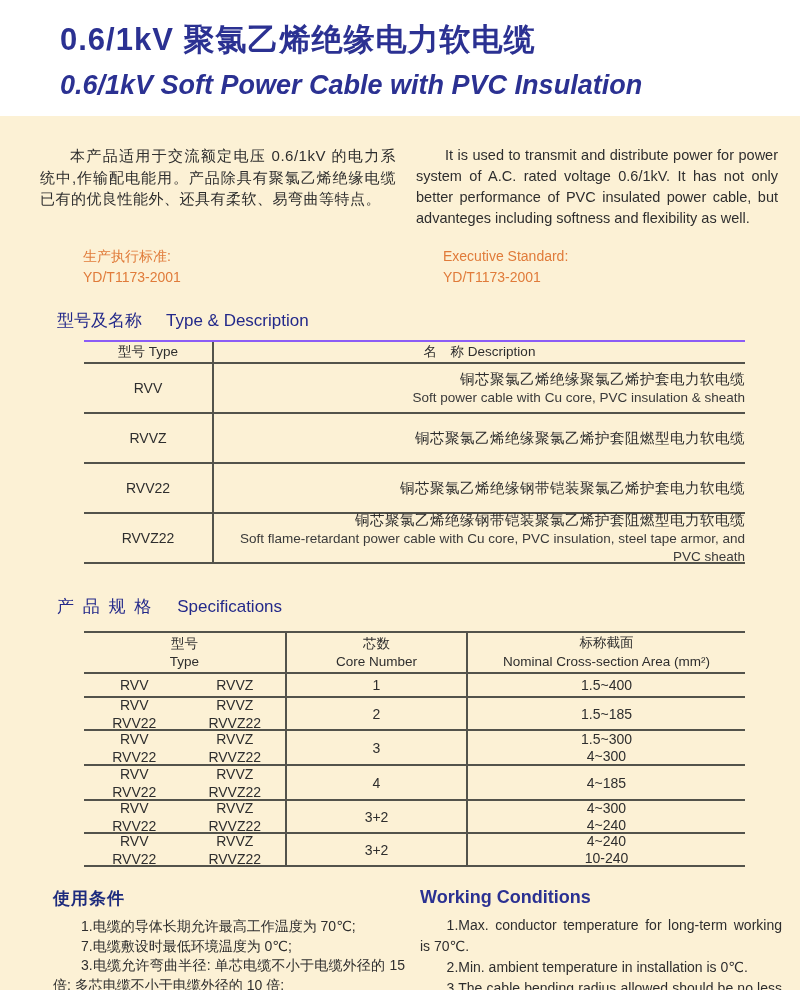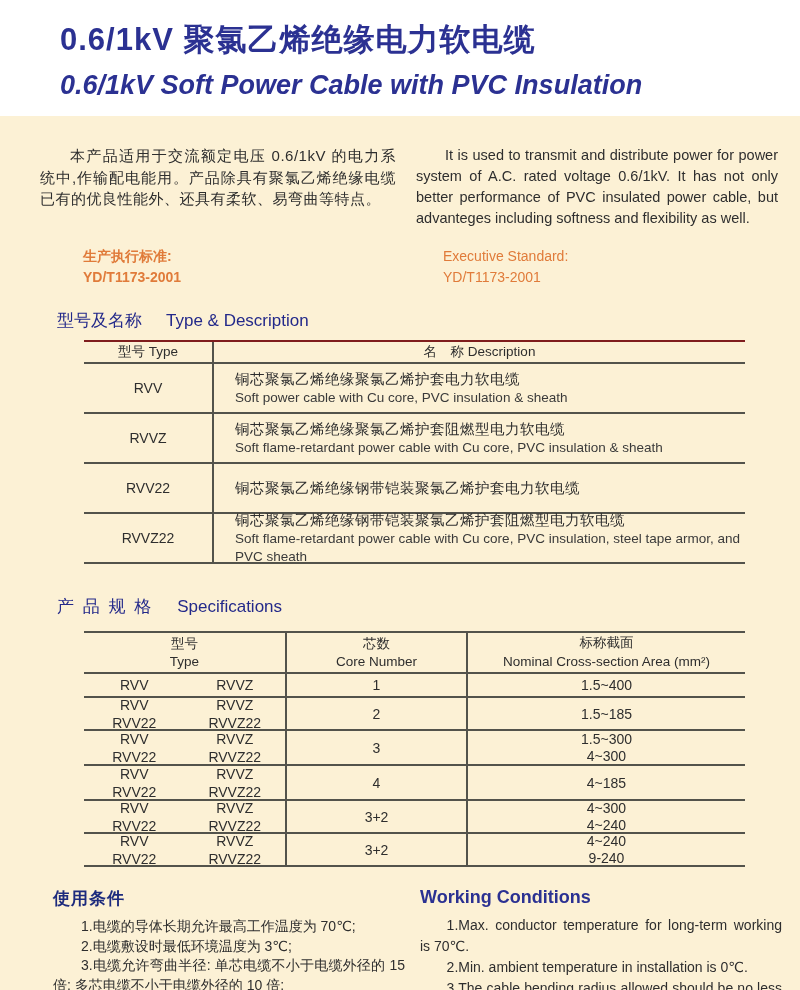--- a/index.html
+++ b/index.html
@@ -31,30 +31,30 @@
     text-indent: 2em; text-align: justify; letter-spacing: 0.5px;
   }
   .intro-en {
     width: 362px; margin-left: auto; font-size: 14.5px; line-height: 21px;
     color: #2e2e2e; text-indent: 2em; text-align: justify;
   }
 
   
   .std-row { display: flex; margin-top: 17px; }
   .std-block { font-size: 14px; line-height: 21px; color: #e07b3a; }
-  .std-left { margin-left: 83px; flex: 0 0 280px; font-weight: bold; }
+  .std-left { margin-left: 83px; flex: 0 0 280px; }
   .std-right { margin-left: 80px; }
 
   
   .sec-head { margin: 21px 0 0 57px; font-size: 17px; font-weight: normal; color: #23298a; }
   .sec-head .en { margin-left: 24px; }
   .sec-head .cn-spaced { letter-spacing: 2px; }
 
   
-  .t1 { width: 661px; margin: 8px 0 0 84px; border-top: 2px solid #7f1d1d; }
+  .t1 { width: 661px; margin: 8px 0 0 84px; border-top: 2px solid #8b5cf6; text-align: right; }
   .t1-row { display: flex; border-bottom: 2px solid #53534b; }
   .t1-type {
     width: 130px; border-right: 2px solid #53534b;
     display: flex; align-items: center; justify-content: center;
     font-size: 14px; color: #2e2e2e;
   }
   .t1-desc { flex: 1; display: flex; flex-direction: column; justify-content: center; padding-left: 21px; }
   .t1-head { height: 22px; }
   .t1-head .t1-type, .t1-head .t1-desc { font-size: 13.5px; color: #2e2e2e; }
   .t1-head .t1-desc { align-items: center; padding-left: 0; }
@@ -129,21 +129,20 @@
         <div class="t1-type">RVV</div>
         <div class="t1-desc">
           <div class="cn">铜芯聚氯乙烯绝缘聚氯乙烯护套电力软电缆</div>
           <div class="en">Soft power cable with Cu core, PVC insulation &amp; sheath</div>
         </div>
       </div>
       <div class="t1-row t1-body">
         <div class="t1-type">RVVZ</div>
         <div class="t1-desc">
           <div class="cn">铜芯聚氯乙烯绝缘聚氯乙烯护套阻燃型电力软电缆</div>
-          <div class="en">Soft flame-retardant power cable with Cu core, PVC insulation &amp; sheath</div>
         </div>
       </div>
       <div class="t1-row t1-body">
         <div class="t1-type">RVV22</div>
         <div class="t1-desc">
           <div class="cn">铜芯聚氯乙烯绝缘钢带铠装聚氯乙烯护套电力软电缆</div>
         </div>
       </div>
       <div class="t1-row t1-body">
         <div class="t1-type">RVVZ22</div>
@@ -266,31 +265,31 @@
               <span>RVVZ</span>
             </div>
           <div class="tl">
               <span>RVV22</span>
               <span>RVVZ22</span>
             </div>
         </div>
         <div class="t2-c2">3+2</div>
         <div class="t2-c3">
           <span>4~240</span>
-          <span>9-240</span>
+          <span>10-240</span>
         </div>
       </div>
     </div>
 
     <div class="cond-row">
       <div class="cond-left">
         <div class="cond-head-cn">使用条件</div>
         <div class="cond-list">
           <p>1.电缆的导体长期允许最高工作温度为 70℃;</p>
-          <p>2.电缆敷设时最低环境温度为 3℃;</p>
+          <p>7.电缆敷设时最低环境温度为 0℃;</p>
           <p>3.电缆允许弯曲半径: 单芯电缆不小于电缆外径的 15 倍; 多芯电缆不小于电缆外径的 10 倍;</p>
           <p>4.短路时(最长持续时间不超过 5S)、电缆导体的最高工作温度为 160℃;</p>
         </div>
       </div>
       <div class="cond-right">
         <div class="cond-head-en">Working Conditions</div>
         <div class="cond-list">
           <p>1.Max. conductor temperature for long-term working is 70℃.</p>
           <p>2.Min. ambient temperature in installation is 0℃.</p>
           <p>3.The cable bending radius allowed should be no less than 15 times that of cable outer diameter for single core cable, and 10 times for multi-core cable.</p>

